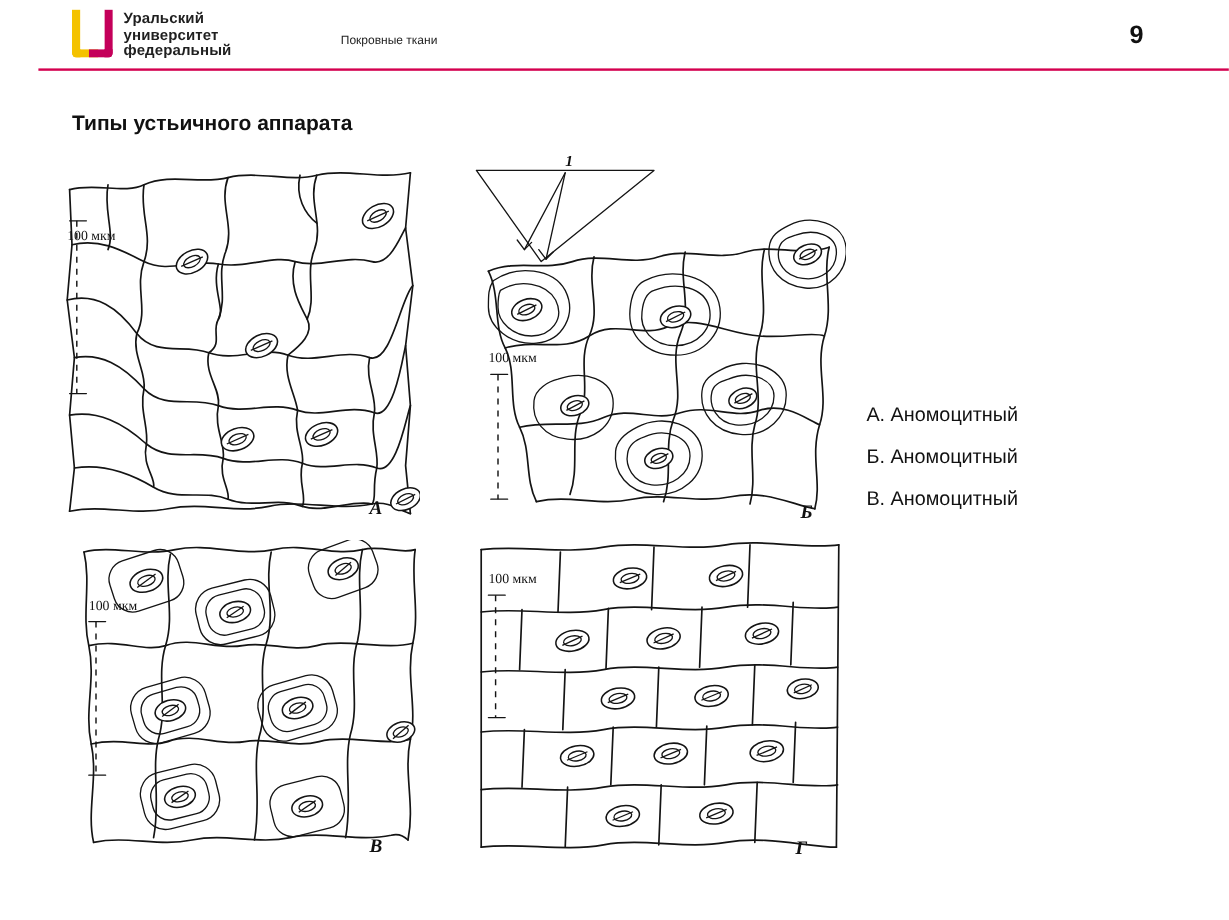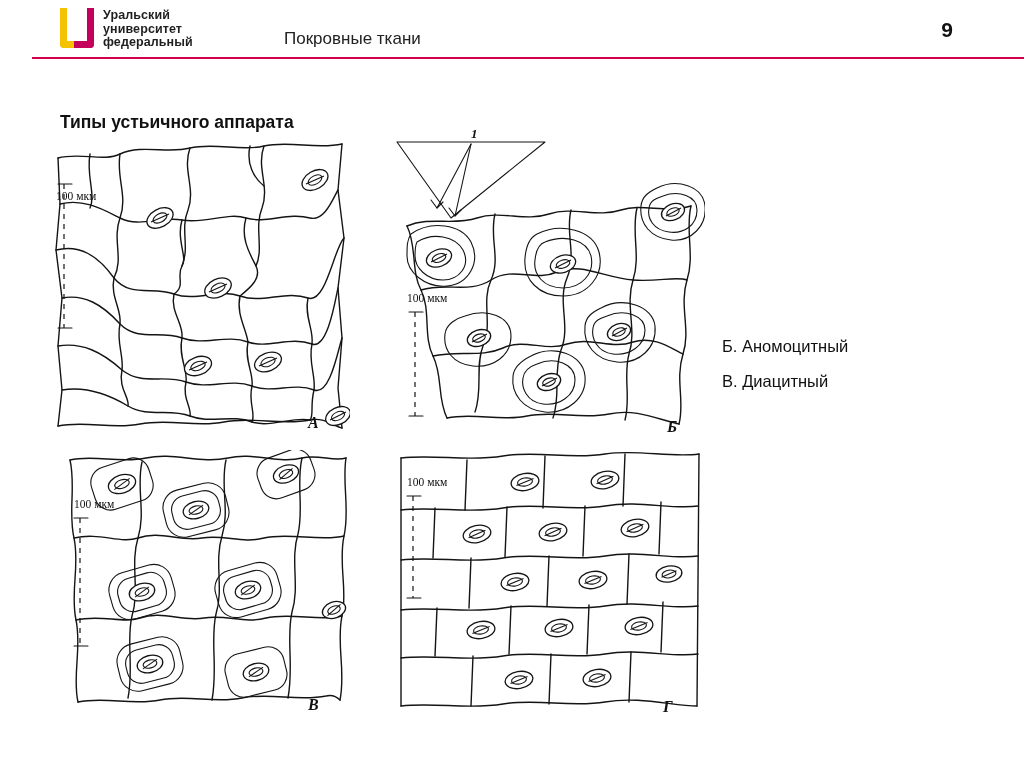--- a/index.html
+++ b/index.html
@@ -67,21 +67,21 @@
     line-height: 13.5px;
     font-weight: bold;
     color: #1f1f1f;
     padding-top: 1px;
     letter-spacing: 0.1px;
   }
   .header-title {
     position: absolute;
     left: 252px;
     top: 29px;
-    font-size: 17px;
+    font-size: 10px;
     color: #222222;
   }
   .page-number {
     position: absolute;
     right: 24px;
     top: 18px;
     font-size: 21px;
     font-weight: bold;
     color: #111111;
   }
@@ -95,21 +95,20 @@
   }
 
   
   .slide-title {
     position: absolute;
     left: 60px;
     top: 92px;
     font-size: 17.5px;
     font-weight: bold;
     color: #111111;
-    margin-top: 20px;
   }
 
   
   .legend {
     position: absolute;
     left: 722px;
     top: 337px;
     width: 250px;
   }
   .legend-item {
@@ -210,22 +209,23 @@
     </div>
   </div>
   <div class="header-title">Покровные ткани</div>
   <div class="page-number">9</div>
   <div class="header-rule"></div>
 </div>
 
 <div class="slide-title">Типы устьичного аппарата</div>
 
 <div class="legend">
+  <div class="legend-item">А. Аномоцитный</div>
   <div class="legend-item">Б. Аномоцитный</div>
-  <div class="legend-item">В. Диацитный</div>
+  <div class="legend-item">В. Аномоцитный</div>
 </div>
 
 <div class="figure-area">
 
   <div class="panel" id="panel-a">
     <svg width="300" height="300" viewBox="0 0 300 300">
 
       <g class="cell-line">
         <path d="M8,20 C30,14 54,24 70,16 C92,6 118,16 140,10 C165,4 192,14 214,8 C240,2 266,12 292,6"></path>
         <path d="M8,20 L10,66 L6,112 L12,160 L8,208 L12,252 L8,288"></path>

